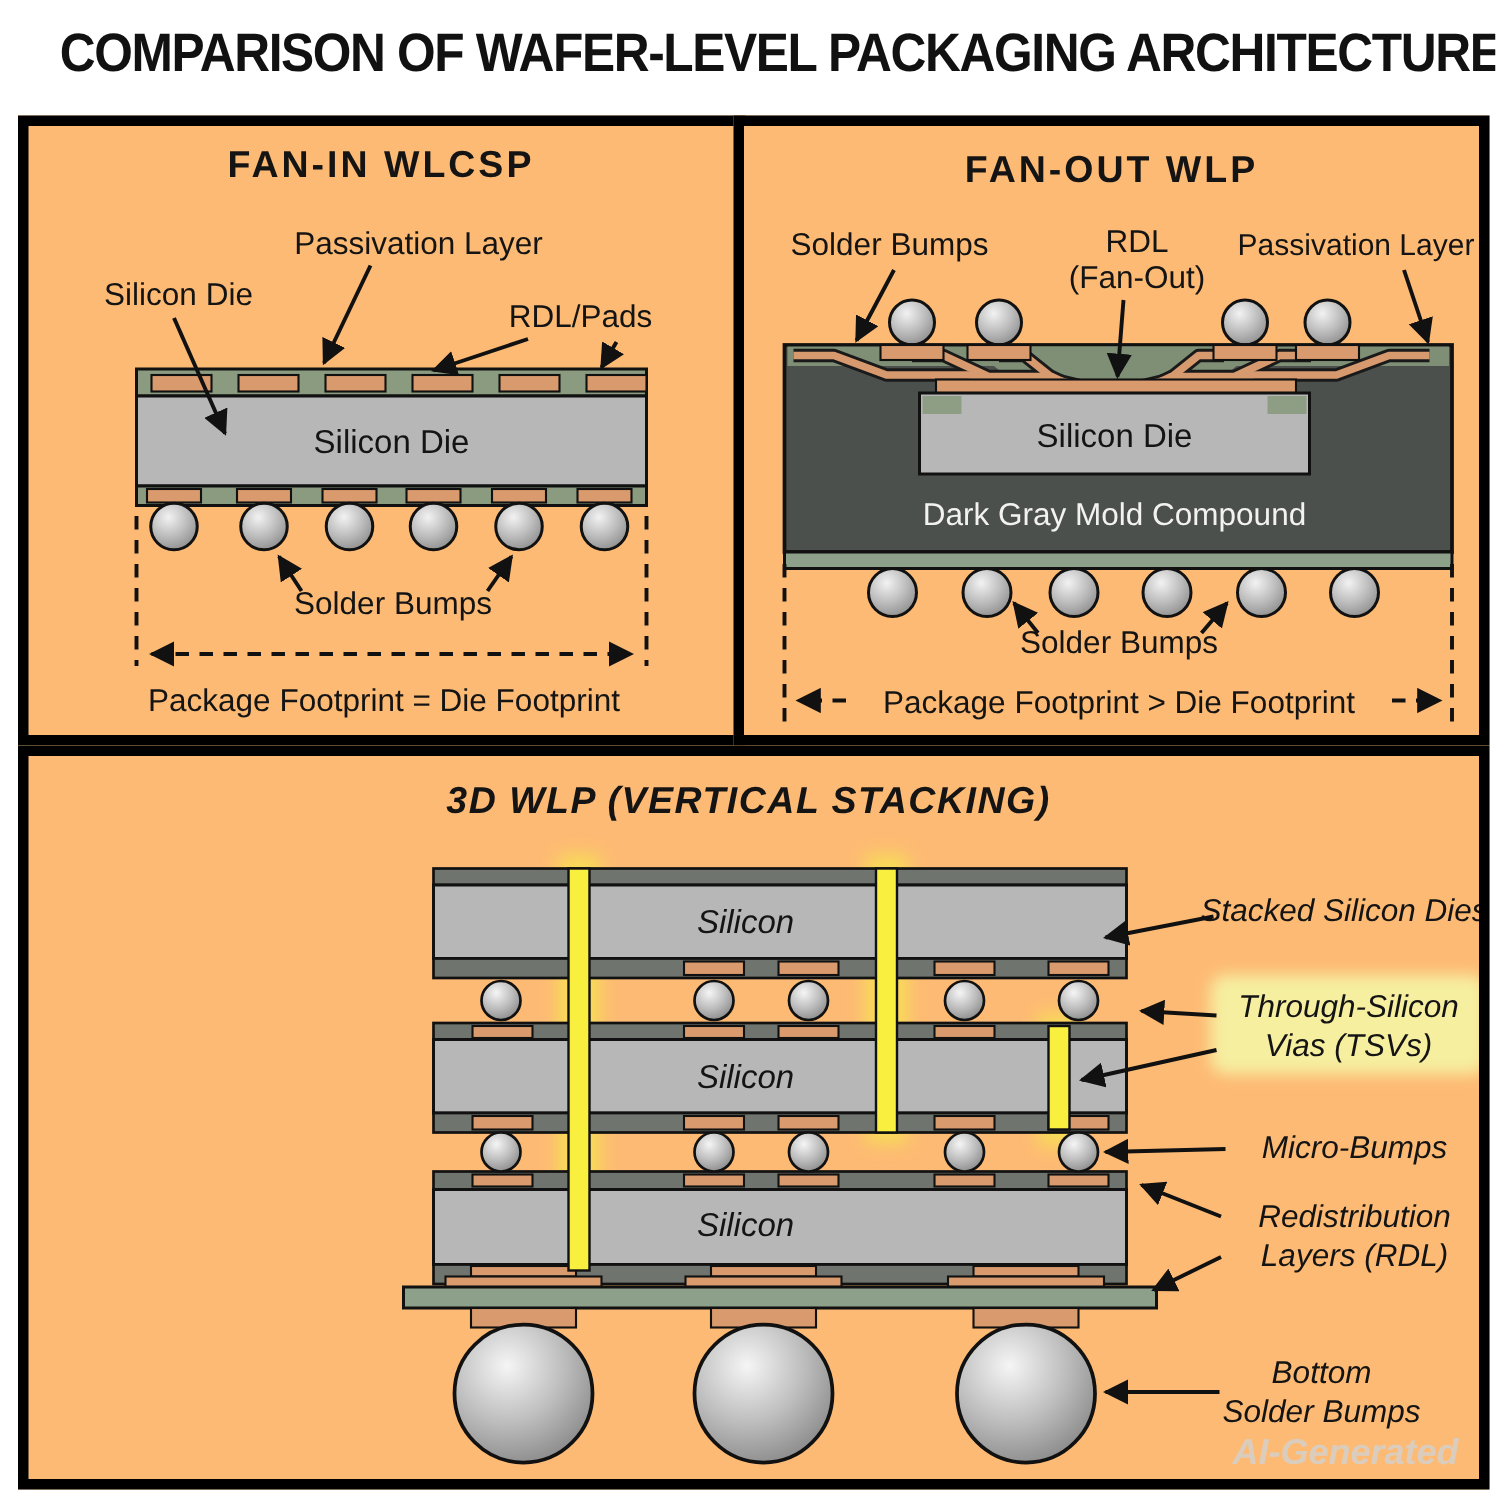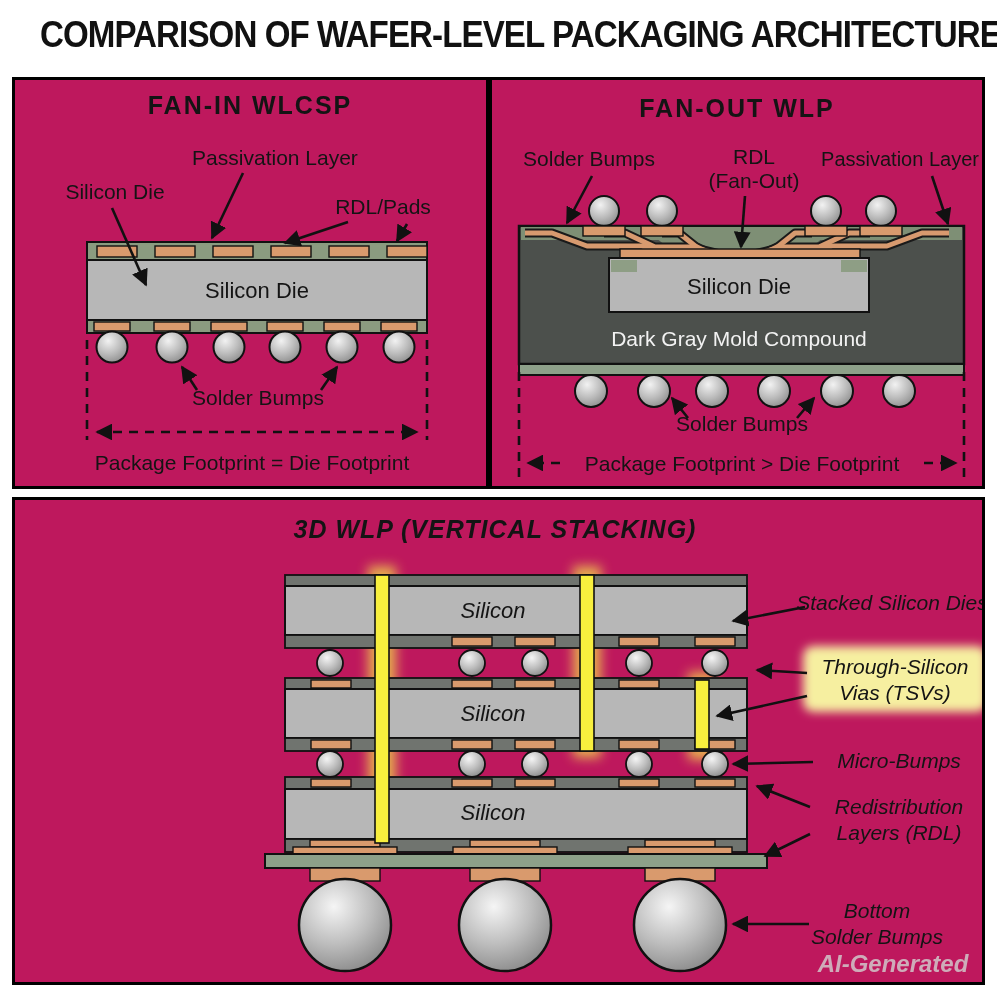--- a/index.html
+++ b/index.html
@@ -1,21 +1,21 @@
 <!DOCTYPE html>
 <html><head>
 <meta charset="utf-8">
 <style>
   html,body{margin:0;padding:0;background:#ffffff;}
   #page{position:relative;width:997px;height:997px;background:#ffffff;overflow:hidden;
         font-family:"Liberation Sans",sans-serif;}
   #main-title{position:absolute;left:0;top:14px;width:997px;text-align:center;
         font-size:36px;font-weight:bold;color:#111;letter-spacing:-1px;
         transform:scaleX(.92);transform-origin:50% 50%;white-space:nowrap;}
-  .panel{position:absolute;background:#be185d;border:3px solid #000000;}
+  .panel{position:absolute;background:#fdba74;border:7px solid #000000;}
   #panel-fanin {left:12px;top:77px;width:471px;height:406px;}
   #panel-fanout{left:489px;top:77px;width:490px;height:406px;}
   #panel-3d    {left:12px;top:497px;width:967px;height:482px;font-style:italic;}
   svg{display:block;}
   svg text{font-family:"Liberation Sans",sans-serif;fill:#141414;}
   .ptitle{font-size:25px;font-weight:bold;letter-spacing:2px;}
   .lbl{font-size:21px;}
   .lbl-sm{font-size:20px;}
   .dietxt{font-size:22px;}
   .foot{font-size:21px;}

